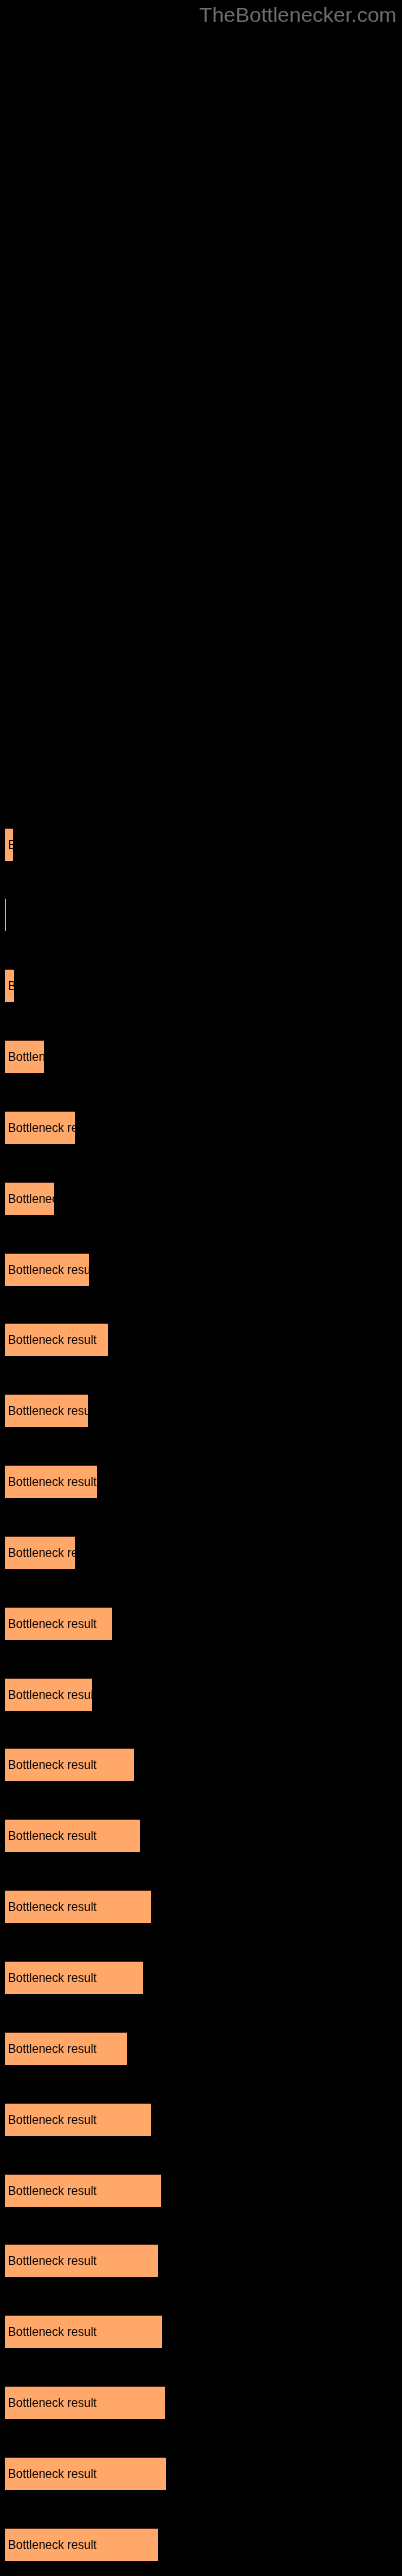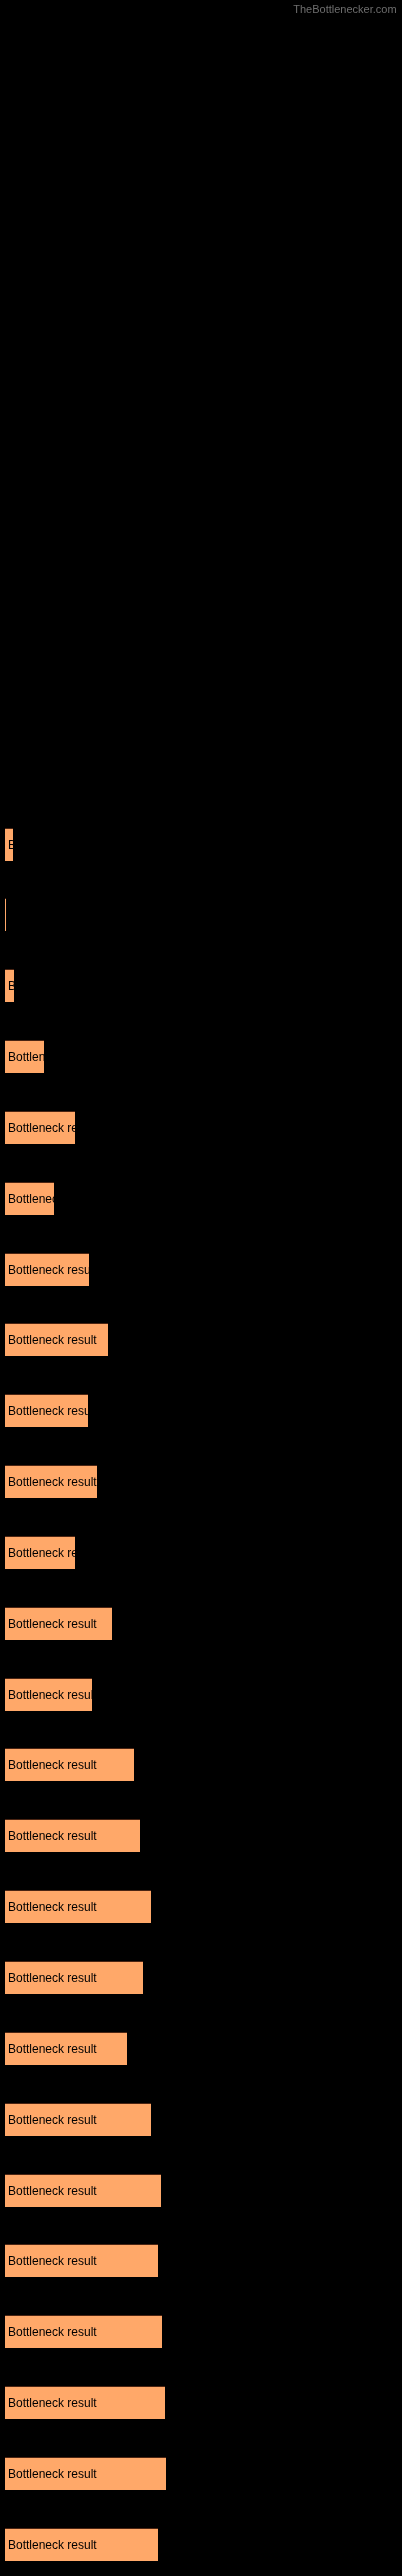--- a/index.html
+++ b/index.html
@@ -12,21 +12,21 @@
     width: 403px;
     height: 2576px;
     background: #000000;
     overflow: hidden;
     font-family: "Liberation Sans", sans-serif;
   }
   #watermark {
     position: absolute;
     top: 3.2px;
     right: 6.4px;
-    font-size: 11px;
+    font-size: 21px;
     color: #6e6e6e;
     letter-spacing: 0px;
     white-space: nowrap;
     font-family: "Liberation Sans", sans-serif;
   }
   #plot {
     position: absolute;
     left: 0;
     top: 0;
     width: 403px;

